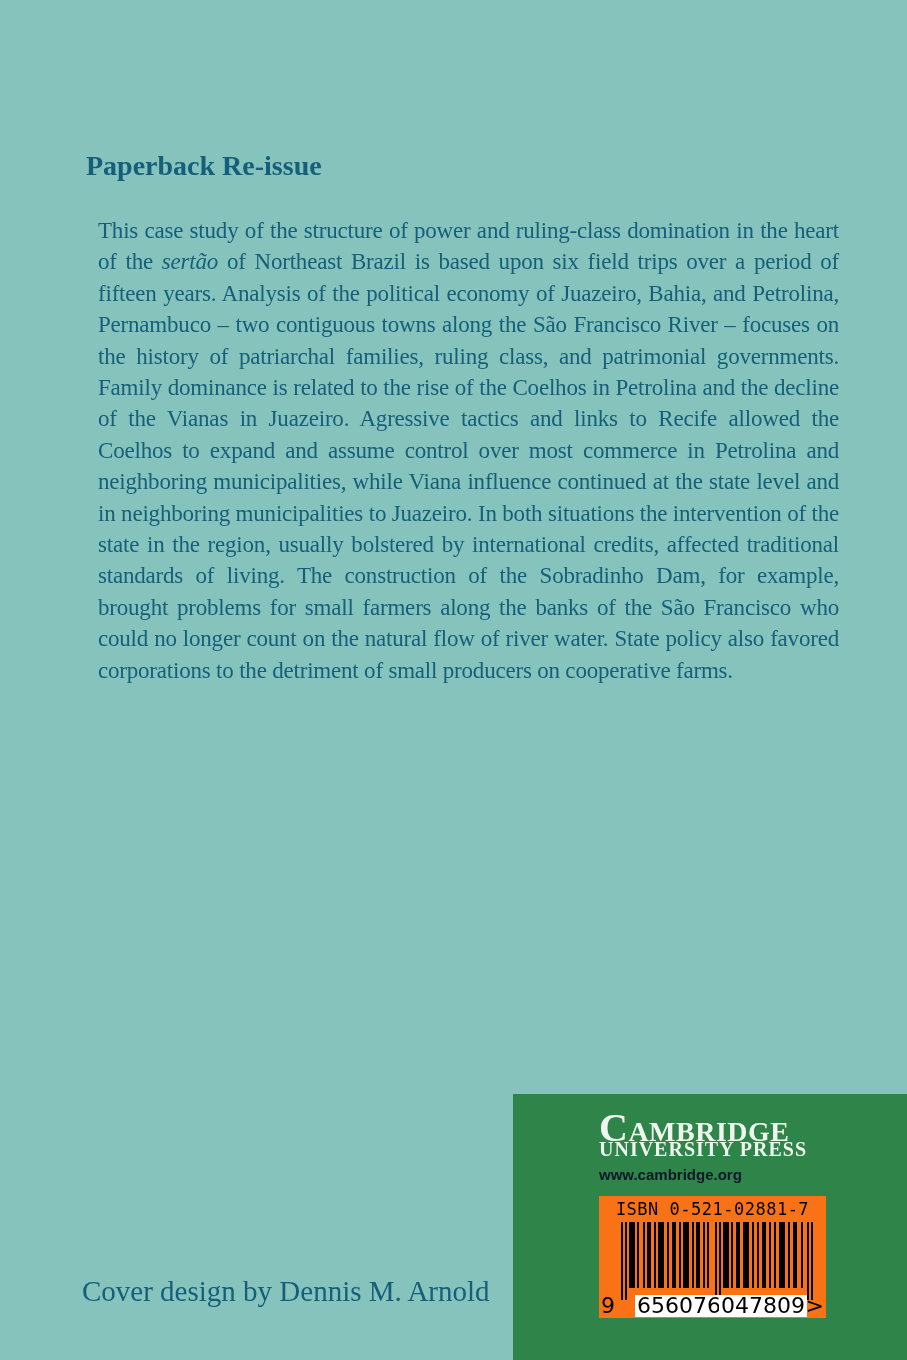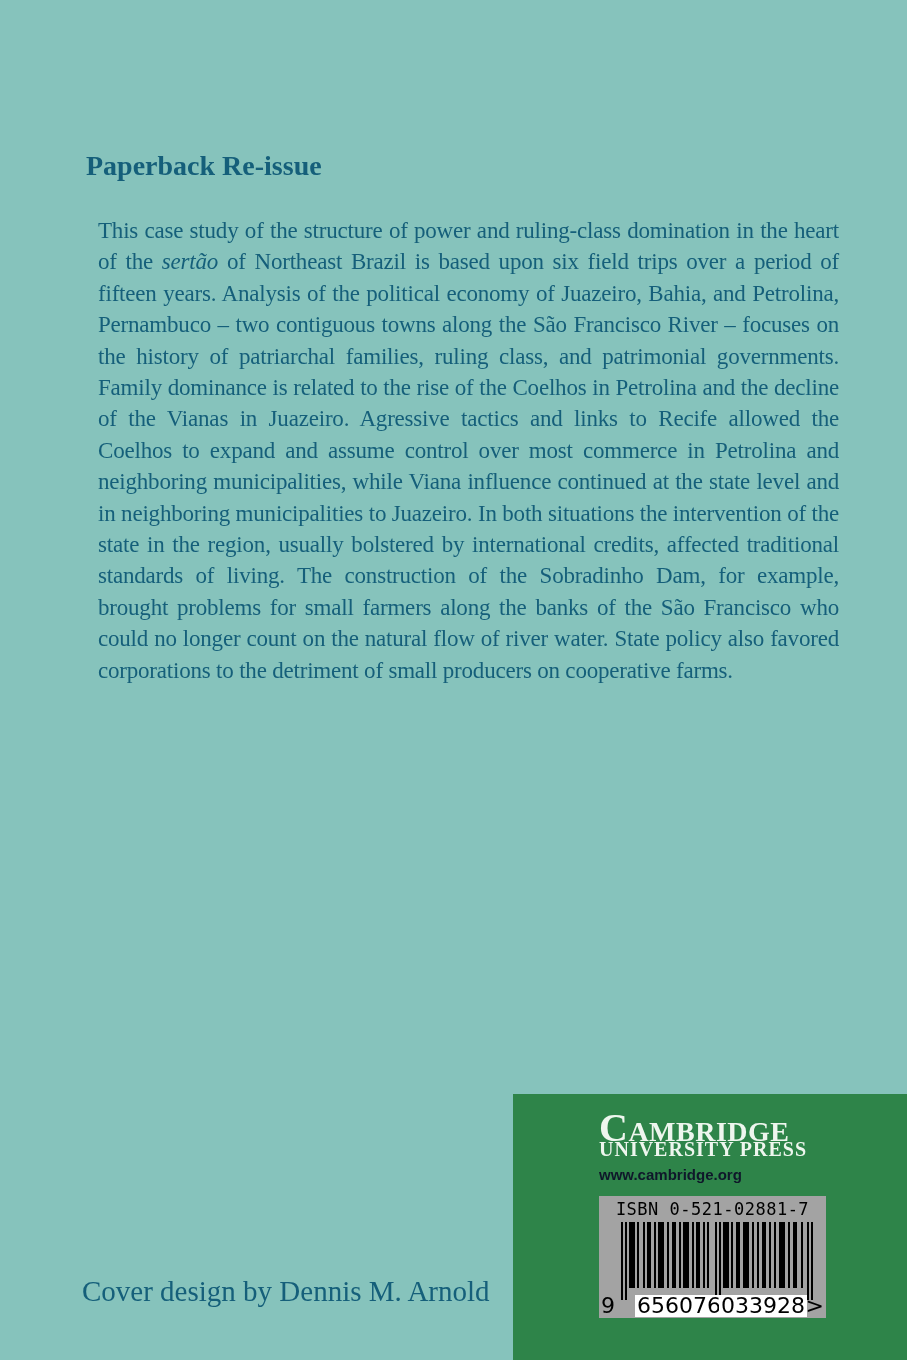--- a/index.html
+++ b/index.html
@@ -37,21 +37,21 @@
     position:absolute; left:86px; top:44px;
     font-size:20px; font-weight:bold; color:#eef6ee; letter-spacing:1px;
   }
   .logo-url {
     position:absolute; left:86px; top:72px;
     font-family:"Liberation Sans","DejaVu Sans",sans-serif;
     font-size:15px; font-weight:bold; color:#0f172a;
   }
   .barcode-box {
     position:absolute; left:86px; top:102px; width:227px; height:122px;
-    background:#a3a3a3;
+    background:#f97316;
   }
   .isbn-text {
     position:absolute; left:0; right:0; top:3px; text-align:center;
     font-family:"DejaVu Sans Mono","Liberation Mono",monospace;
     font-size:17px; color:#000; letter-spacing:0.5px;
   }
   .bars {
     position:absolute; left:22px; top:26px; width:196px; height:78px;
   }
   .ean-text {
@@ -113,17 +113,17 @@
         <rect x="167" y="0" width="2" height="66"></rect>
         <rect x="172" y="0" width="4" height="66"></rect>
         <rect x="180" y="0" width="2" height="66"></rect>
         <rect x="186" y="0" width="2" height="78"></rect>
         <rect x="190" y="0" width="2" height="78"></rect>
       </g>
     </svg>
     <div class="ean-text">
       <span class="ean-first">9</span>
       <span class="ean-left">656076</span>
-      <span class="ean-right">033928</span>
+      <span class="ean-right">047809</span>
       <span class="ean-arrow">&gt;</span>
     </div>
   </div>
 </div>
 
 </body></html>

